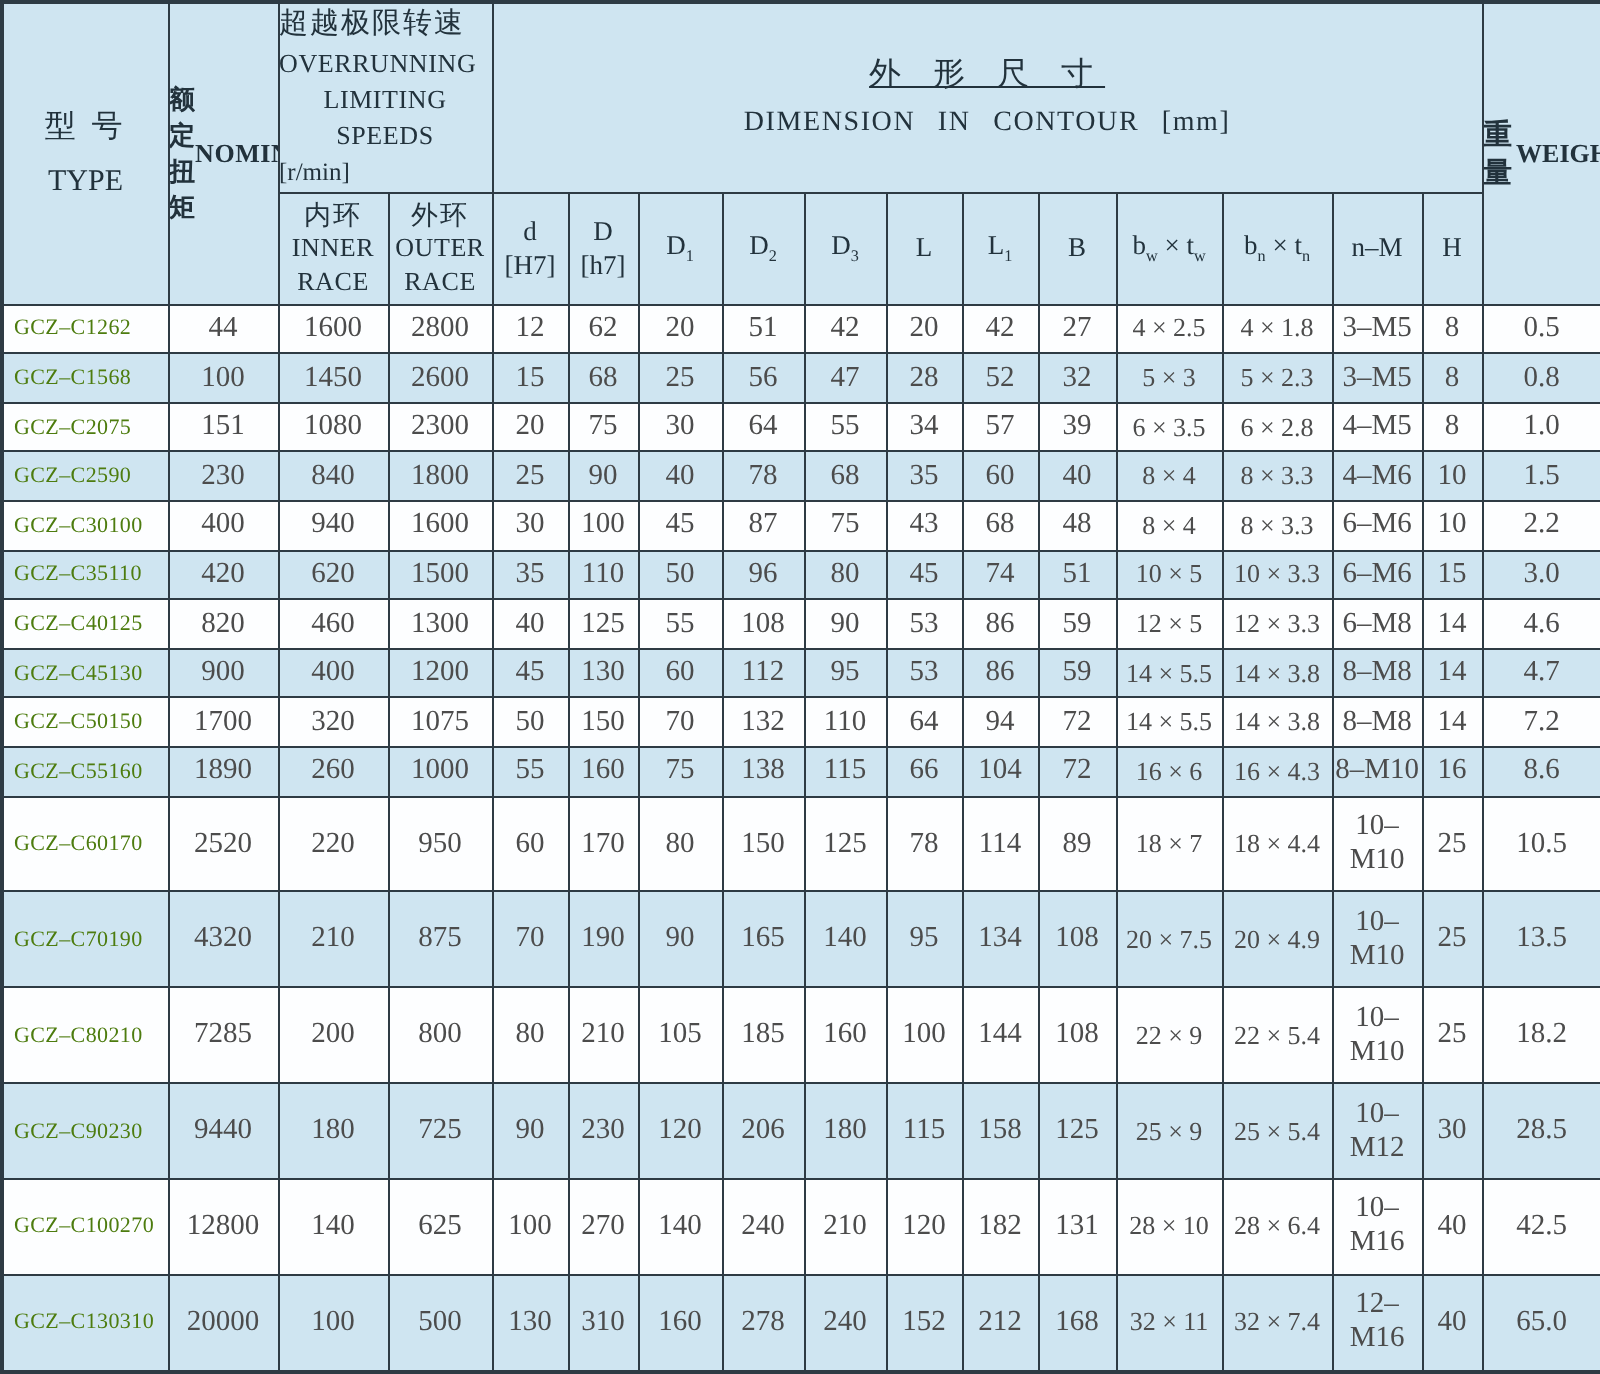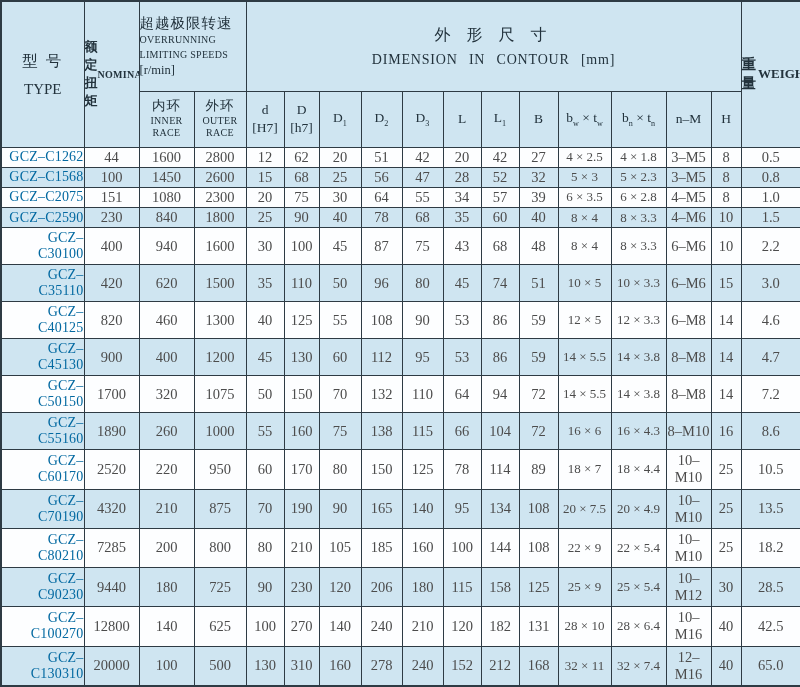--- a/index.html
+++ b/index.html
@@ -12,31 +12,31 @@
   html,body{margin:0;padding:0;background:#fff;}
   body{width:800px;height:687px;overflow:hidden;
        font-family:"Liberation Serif","DejaVu Serif",serif;}
   table{width:800px;height:687px;border-collapse:collapse;table-layout:fixed;
         border:2px solid var(--border);}
   th,td{border:1.5px solid var(--border);padding:0;overflow:hidden;}
   thead th{background:var(--blue);color:var(--head-text);font-weight:normal;}
   tbody td{text-align:center;font-size:14.5px;color:var(--body-text);
            background:var(--white-row);}
   tbody tr.alt td{background:var(--blue);}
-  td.type-cell{text-align:right;padding-left:5px;font-size:14px;color:#0369a1;
+  td.type-cell{text-align:left;padding-left:5px;font-size:11px;color:#4d7c0f;
                letter-spacing:.2px;}
   td.small-val{font-size:13px;}
   .vstack{display:flex;flex-direction:row;justify-content:space-evenly;
           align-items:center;height:100%;font-weight:bold;}
   .vstack-c{display:flex;flex-direction:column;justify-content:center;
             align-items:center;height:100%;gap:9px;}
   .zh{font-size:15.5px;letter-spacing:2px;}
-  .zh-wide{font-size:16px;letter-spacing:6px;}
+  .zh-wide{font-size:16px;letter-spacing:6px;text-decoration:underline;}
   .en{font-size:13px;}
-  .en-sm{font-size:10px;letter-spacing:.3px;}
+  .en-sm{font-size:13px;letter-spacing:.3px;}
   .unit{font-size:12.5px;}
   .dim-en{font-size:14px;word-spacing:7px;letter-spacing:.8px;}
   .sub2{display:flex;flex-direction:column;justify-content:center;
         align-items:center;height:100%;line-height:1.25;}
   .sub2 .zh{font-size:13.5px;letter-spacing:1px;}
   .dim-l{font-size:13.5px;line-height:1.3;}
   sub{font-size:.6em;}
   .speeds-stack{display:flex;flex-direction:column;justify-content:center;
                 align-items:flex-start;height:100%;line-height:1.42;}
 </style>

